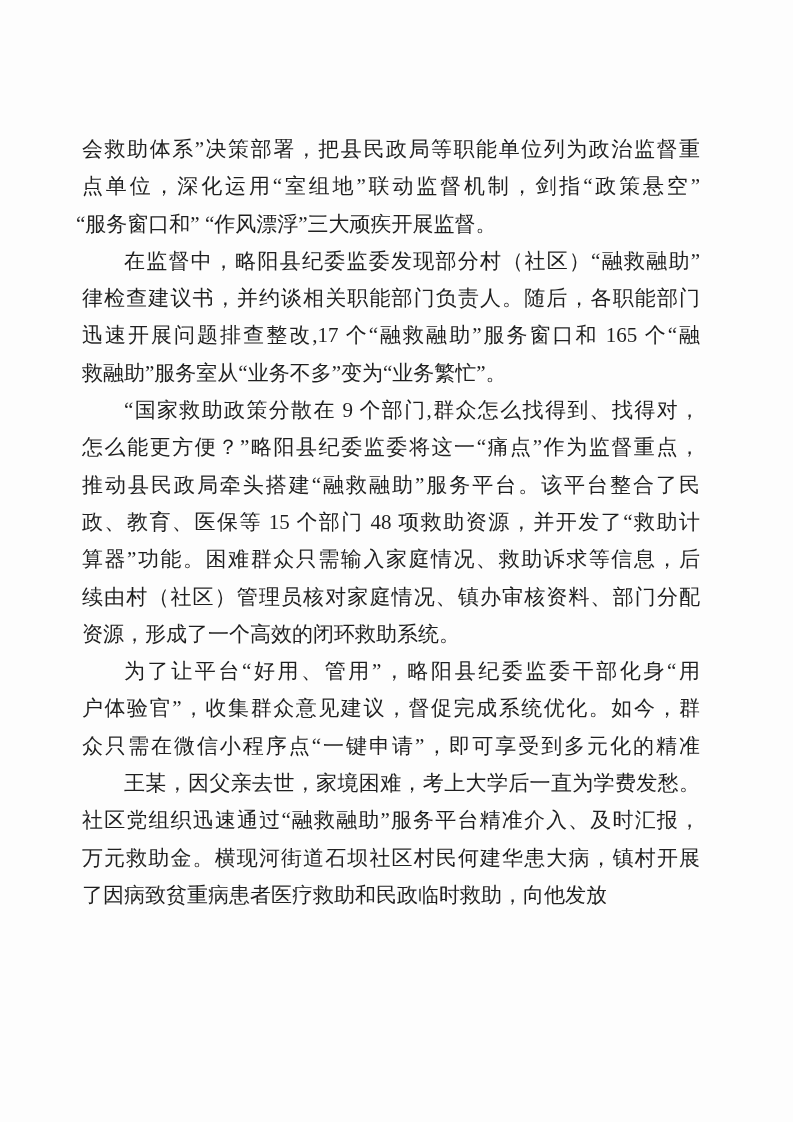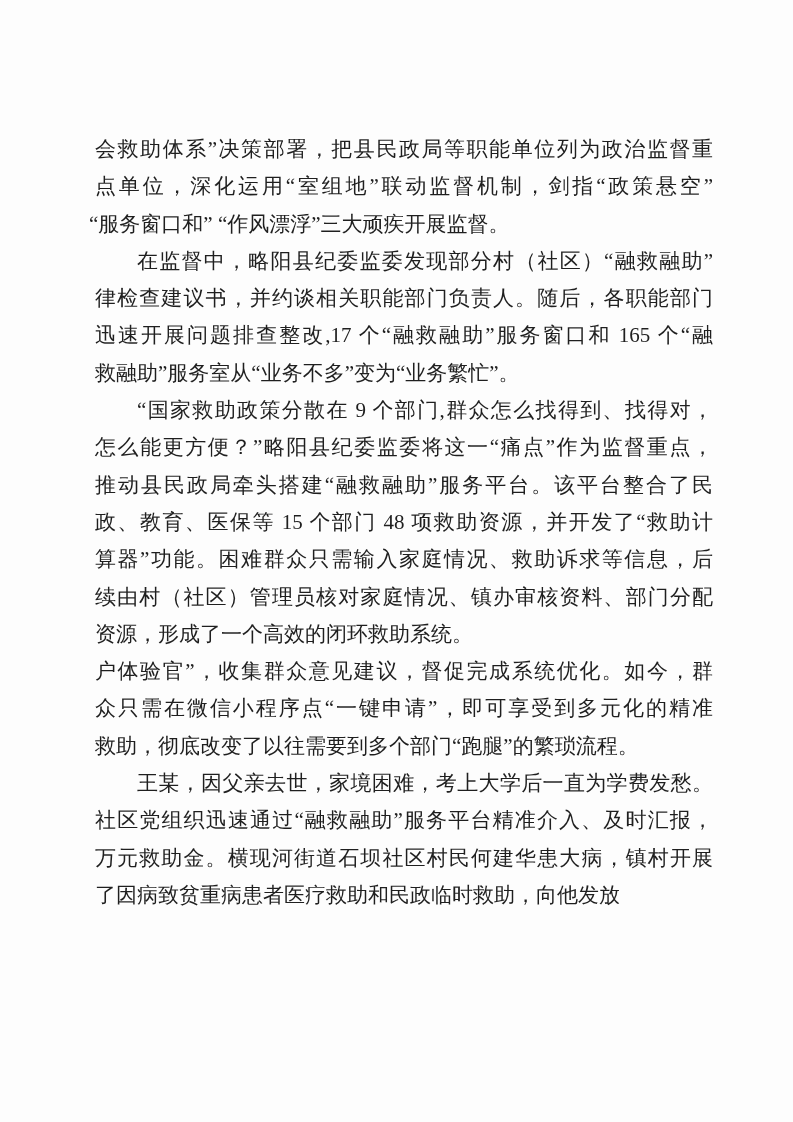--- a/index.html
+++ b/index.html
@@ -10,21 +10,21 @@
   .page {
     position: relative;
     width: 793px;
     height: 1122px;
     background: #fdfdfd;
     overflow: hidden;
     font-family: "Liberation Serif", "DejaVu Serif", serif;
   }
   .text-block {
     position: absolute;
-    left: 95px;
+    left: 82px;
     top: 131px;
     width: 618px;
     color: #1f1f1f;
   }
   .line {
     height: 37.3px;
     line-height: 37.3px;
     font-size: 21px;
     white-space: nowrap;
     text-align: justify;
@@ -61,21 +61,21 @@
     <div class="line full">律检查建议书，并约谈相关职能部门负责人。随后，各职能部门</div>
     <div class="line full">迅速开展问题排查整改,17 个“融救融助”服务窗口和 165 个“融</div>
     <div class="line end">救融助”服务室从“业务不多”变为“业务繁忙”。</div>
     <div class="line full indent">“国家救助政策分散在 9 个部门,群众怎么找得到、找得对，</div>
     <div class="line full">怎么能更方便？”略阳县纪委监委将这一“痛点”作为监督重点，</div>
     <div class="line full">推动县民政局牵头搭建“融救融助”服务平台。该平台整合了民</div>
     <div class="line full">政、教育、医保等 15 个部门 48 项救助资源，并开发了“救助计</div>
     <div class="line full">算器”功能。困难群众只需输入家庭情况、救助诉求等信息，后</div>
     <div class="line full">续由村（社区）管理员核对家庭情况、镇办审核资料、部门分配</div>
     <div class="line end">资源，形成了一个高效的闭环救助系统。</div>
+    <div class="line full indent">为了让平台“好用、管用”，略阳县纪委监委干部化身“用</div>
     <div class="line full">户体验官”，收集群众意见建议，督促完成系统优化。如今，群</div>
     <div class="line full">众只需在微信小程序点“一键申请”，即可享受到多元化的精准</div>
-    <div class="line end">救助，彻底改变了以往需要到多个部门“跑腿”的繁琐流程。</div>
     <div class="line full indent">王某，因父亲去世，家境困难，考上大学后一直为学费发愁。</div>
     <div class="line full">社区党组织迅速通过“融救融助”服务平台精准介入、及时汇报，</div>
     <div class="line full">万元救助金。横现河街道石坝社区村民何建华患大病，镇村开展</div>
     <div class="line end">了因病致贫重病患者医疗救助和民政临时救助，向他发放</div>
   </div>
 </div>
 
 </body></html>

